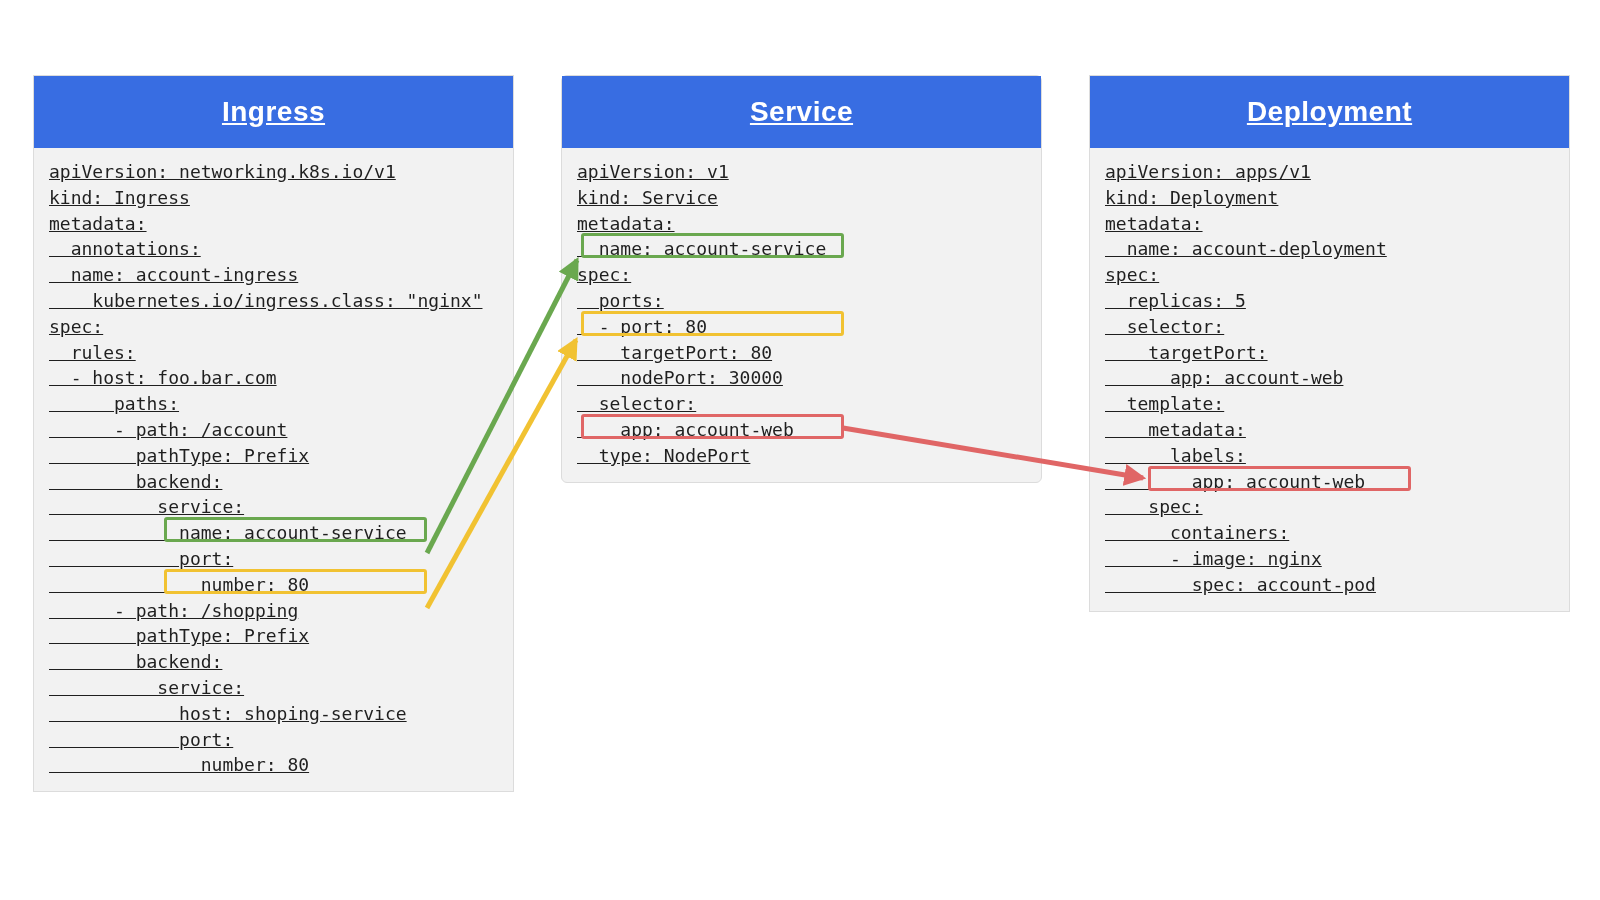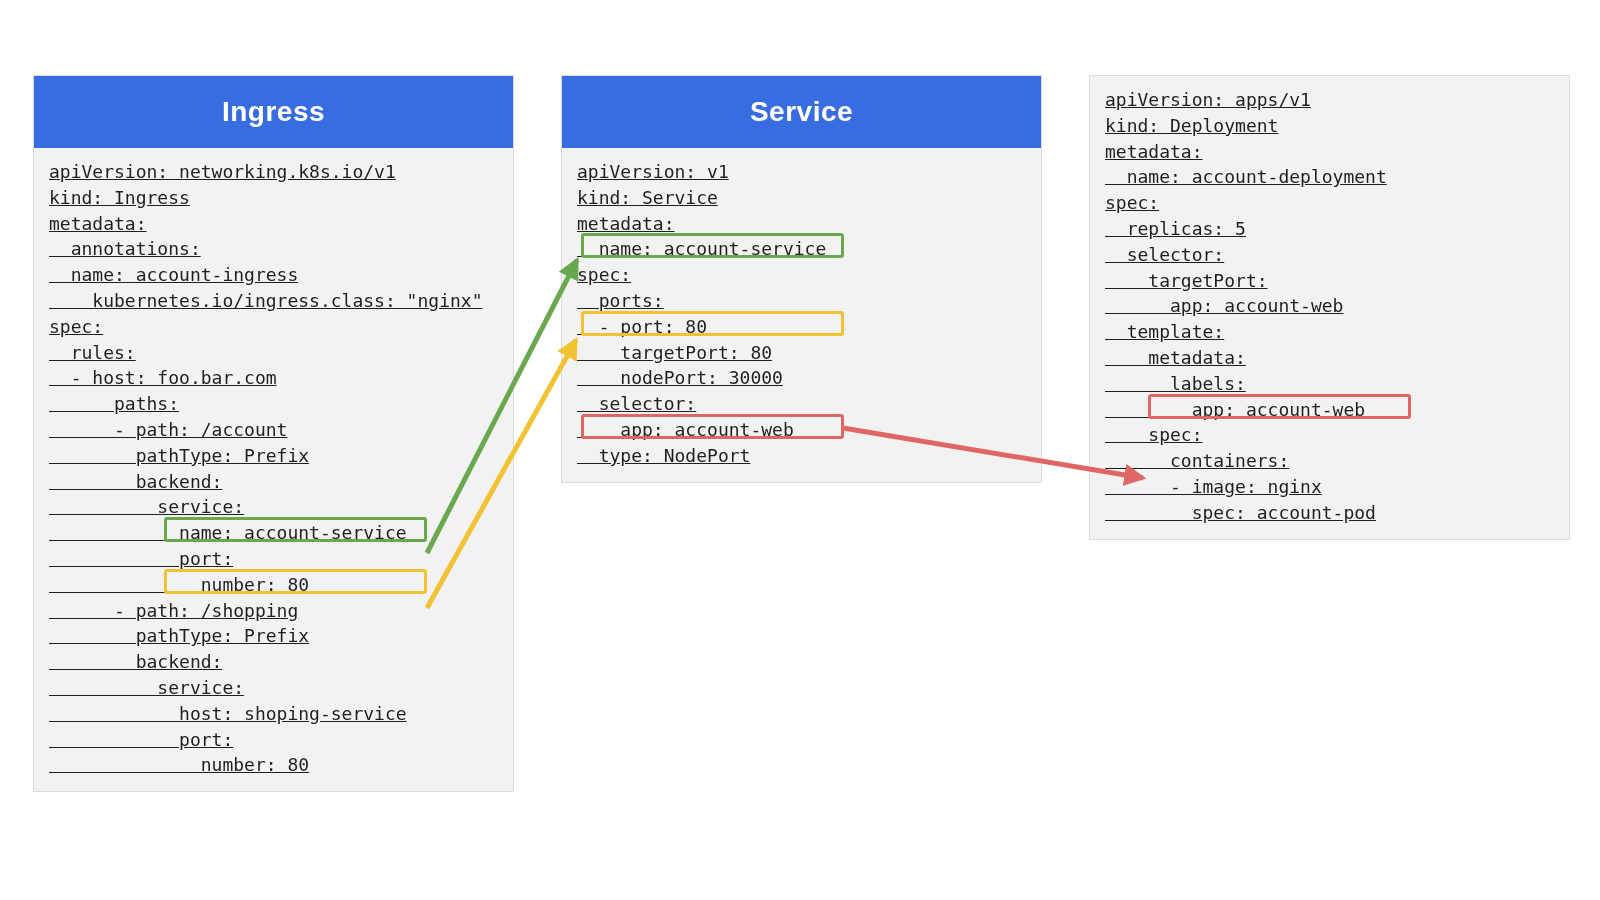--- a/index.html
+++ b/index.html
@@ -13,30 +13,31 @@
     position:relative; width:1600px; height:900px;
     background:var(--page_bg); overflow:hidden;
     font-family:"Liberation Sans", sans-serif;
   }
   .panel{
     position:absolute; top:75px; width:481px;
     background:var(--panel_bg);
     border:1px solid var(--panel_border);
   }
   .panel-ingress{left:33px;}
-  .panel-service{left:561px;}
+  .panel-service{left:561px;border-radius:6px;}
   .panel-deployment{left:1089px;}
   .panel-header{
     height:72px; background:var(--header_bg);
     display:flex; align-items:center; justify-content:center;
   }
   .panel-title{
     margin:0; color:var(--header_text);
     font:700 28px "Liberation Sans", sans-serif;
     letter-spacing:0.5px;
+    text-decoration:underline;
   }
   .panel-body{
     padding:11px 12px 13px 15px;
     font:18px/25.8px "DejaVu Sans Mono", monospace;
     color:var(--code_text);
     text-decoration:underline;
   }
   .code-line{position:relative; white-space:pre; height:25.8px;}
   .hl-box{
     position:absolute; top:-3px; height:25px; width:263px;
@@ -99,20 +100,23 @@
         <div class="code-line"><span>  - port: 80</span><span class="hl-box" style="left: 4px; border-color: rgb(241, 194, 50);"></span></div>
         <div class="code-line"><span>    targetPort: 80</span></div>
         <div class="code-line"><span>    nodePort: 30000</span></div>
         <div class="code-line"><span>  selector:</span></div>
         <div class="code-line"><span>    app: account-web</span><span class="hl-box" style="left: 4px; border-color: rgb(224, 102, 102);"></span></div>
         <div class="code-line"><span>  type: NodePort</span></div>
       </div>
   </section>
 
   <section class="panel panel-deployment">
+    <header class="panel-header">
+      <h2 class="panel-title">Deployment</h2>
+    </header>
     <div class="panel-body">
         <div class="code-line"><span>apiVersion: apps/v1</span></div>
         <div class="code-line"><span>kind: Deployment</span></div>
         <div class="code-line"><span>metadata:</span></div>
         <div class="code-line"><span>  name: account-deployment</span></div>
         <div class="code-line"><span>spec:</span></div>
         <div class="code-line"><span>  replicas: 5</span></div>
         <div class="code-line"><span>  selector:</span></div>
         <div class="code-line"><span>    targetPort:</span></div>
         <div class="code-line"><span>      app: account-web</span></div>

